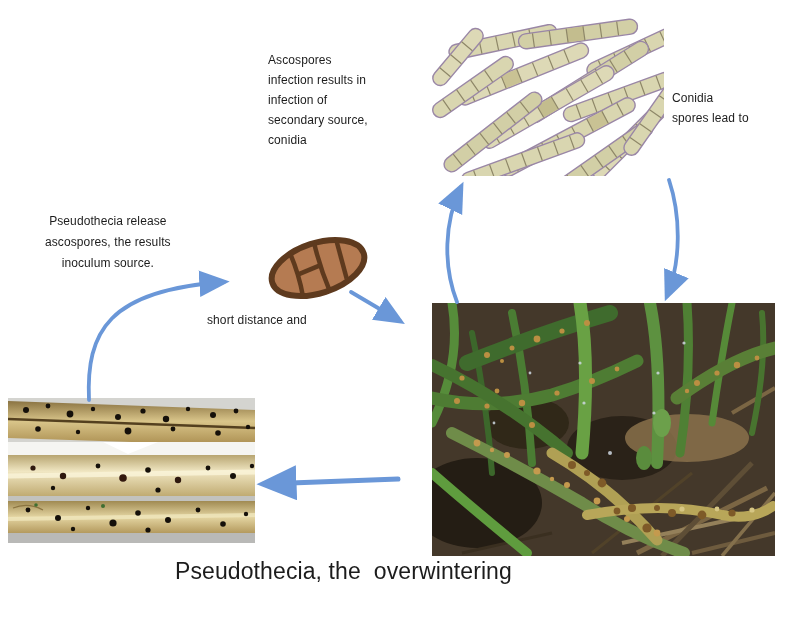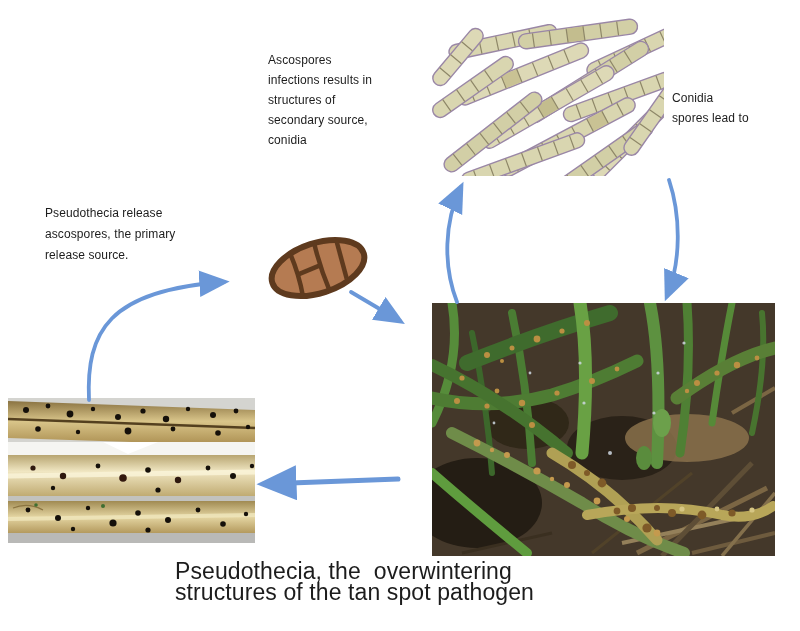--- a/index.html
+++ b/index.html
@@ -4,60 +4,60 @@
 <style>
   html,body{margin:0;padding:0;background:#fff;}
   .canvas{
     position:relative;width:800px;height:631px;background:#ffffff;
     font-family:"Liberation Sans",sans-serif;color:#1c1c1c;overflow:hidden;
   }
   .label{position:absolute;font-size:12px;line-height:20px;letter-spacing:0.1px;}
   .label .ln{white-space:pre;}
   #lbl-ascospores-infection{left:268px;top:50px;}
   #lbl-conidia{left:672px;top:88px;}
-  #lbl-release{left:45px;top:203px;line-height:21px;}
+  #lbl-release{left:45px;top:211px;line-height:21px;text-align:center;}
   #lbl-travel{left:207px;top:310px;line-height:21px;}
   #lbl-overwinter{left:175px;top:561px;font-size:23px;line-height:21px;}
   .art{position:absolute;}
   #conidia-art{left:428px;top:12px;}
   #ascospore-art{left:256px;top:226px;}
   #pseudothecia-art{left:8px;top:398px;}
   #tanspot-art{left:432px;top:303px;}
   #arrow-layer{position:absolute;left:0;top:0;pointer-events:none;}
 </style>
 </head>
 <body>
 
 <div class="canvas">
 
   <div class="label" id="lbl-ascospores-infection">
     <div class="ln">Ascospores</div>
-    <div class="ln">infections results in</div>
-    <div class="ln">structures of</div>
+    <div class="ln">infection results in</div>
+    <div class="ln">infection of</div>
     <div class="ln">secondary source,</div>
     <div class="ln">conidia</div>
   </div>
 
   <div class="label" id="lbl-conidia">
     <div class="ln">Conidia</div>
     <div class="ln">spores lead to</div>
   </div>
 
   <div class="label" id="lbl-release">
     <div class="ln">Pseudothecia release</div>
-    <div class="ln">ascospores, the primary</div>
-    <div class="ln">release source.</div>
+    <div class="ln">ascospores, the results</div>
+    <div class="ln">inoculum source.</div>
   </div>
 
   <div class="label" id="lbl-travel">
+    <div class="ln">short distance and</div>
   </div>
 
   <div class="label" id="lbl-overwinter">
     <div class="ln">Pseudothecia, the  overwintering</div>
-    <div class="ln">structures of the tan spot pathogen</div>
   </div>
 
   <svg class="art" id="conidia-art" width="236" height="164" viewBox="0 0 236 164">
     <rect x="0" y="0" width="236" height="164" fill="#ffffff"></rect>
     <g stroke="#9a87a6" stroke-width="1.4" fill="#d9d6b0">
       <g transform="translate(75 30) rotate(-12)">
         <rect x="-55" y="-7.5" width="110" height="15" rx="7.5"></rect>
         <path d="M-40,-7 V7 M-23,-7 V7 M-6,-7 V7 M11,-7 V7 M28,-7 V7" stroke="#8e8768" stroke-width="1.2" fill="none"></path>
       </g>
       <g transform="translate(150 22) rotate(-8)">

